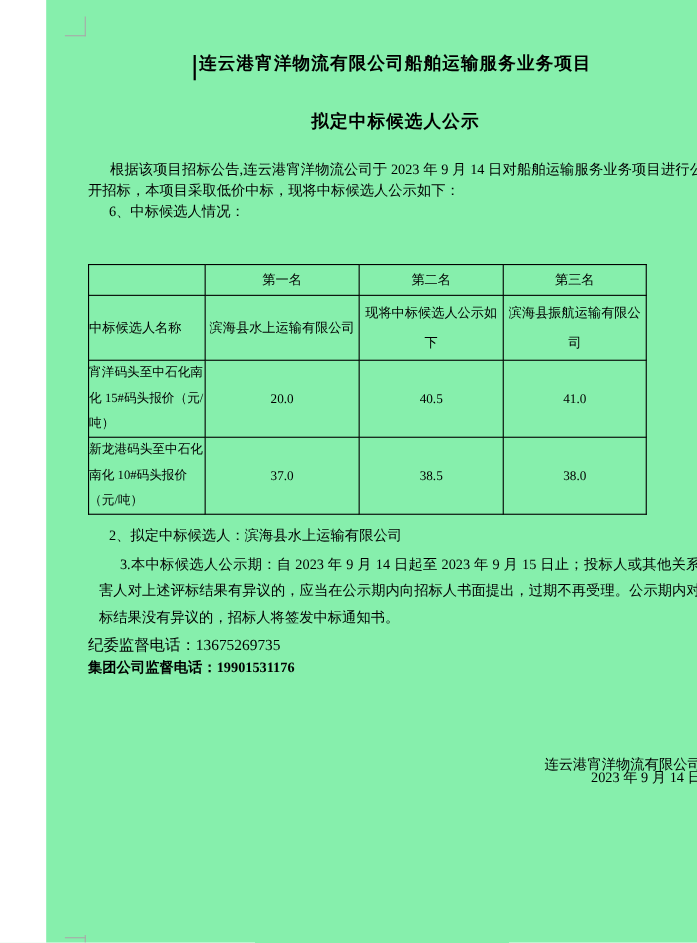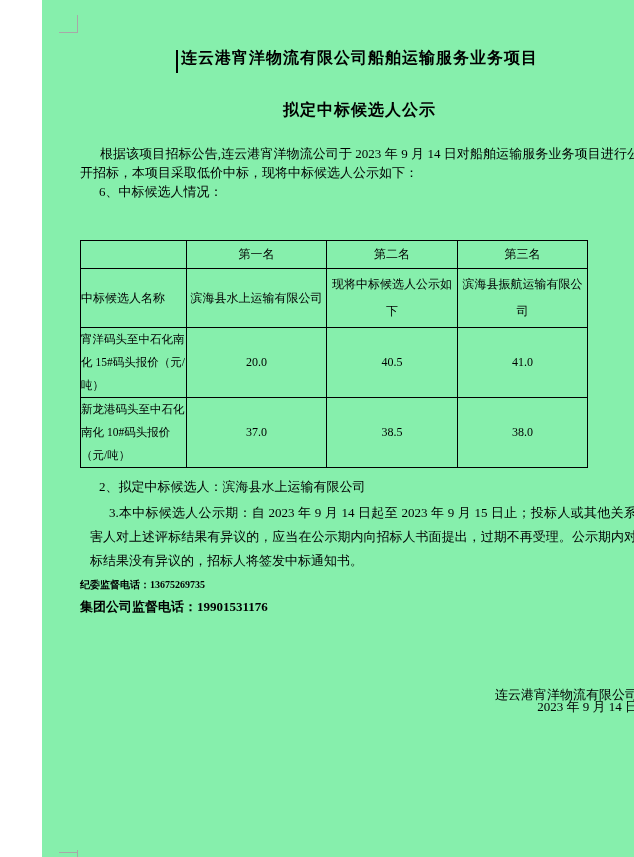--- a/index.html
+++ b/index.html
@@ -50,21 +50,21 @@
   td.namelabel { text-align: left; padding-left: 7px; }
   td.name { text-align: center; line-height: 27px; padding: 0 9px; }
   .item2 {
     position: absolute; left: 38px; top: 477px; width: 560px;
     font-size: 13px; line-height: 20px; text-indent: 19px;
   }
   .para3 {
     position: absolute; left: 48px; top: 501px; width: 560px;
     font-size: 13px; line-height: 24px; text-align: justify; text-indent: 19px;
   }
-  .phone1 { position: absolute; left: 38px; top: 578px; font-size: 10px; font-weight: bold; }
+  .phone1 { position: absolute; left: 38px; top: 578px; font-size: 14px; font-weight: normal; }
   .phone2 { position: absolute; left: 38px; top: 598px; font-size: 13px; font-weight: bold; }
   .sig-company { position: absolute; left: 38px; top: 686px; width: 558px; text-align: right; font-size: 13px; }
   .sig-date    { position: absolute; left: 38px; top: 698px; width: 558px; text-align: right; font-size: 13px; }
 </style>
 </head>
 <body>
 
 <div class="page">
 
   <div class="mark" style="left:35px; top:15px; width:1px; height:18px;"></div>

